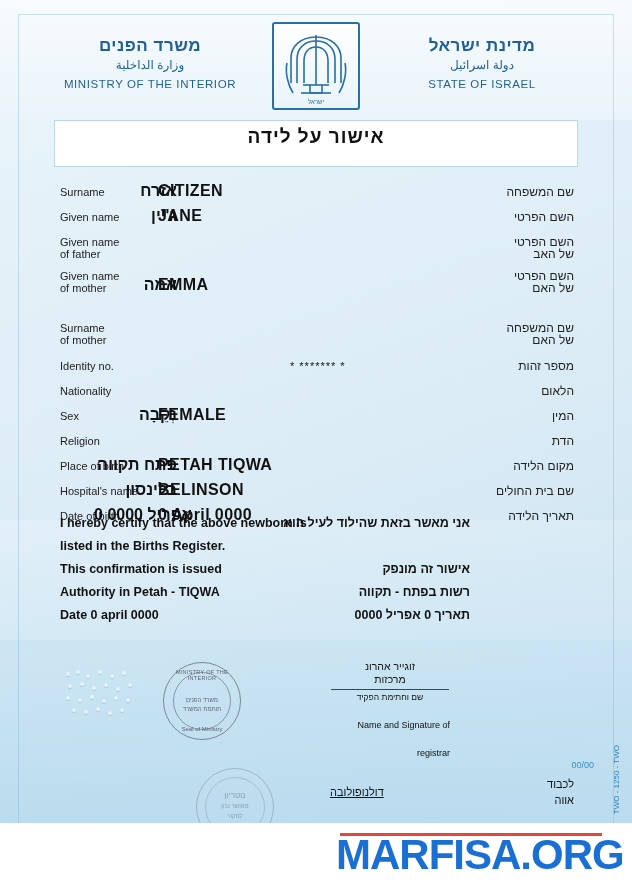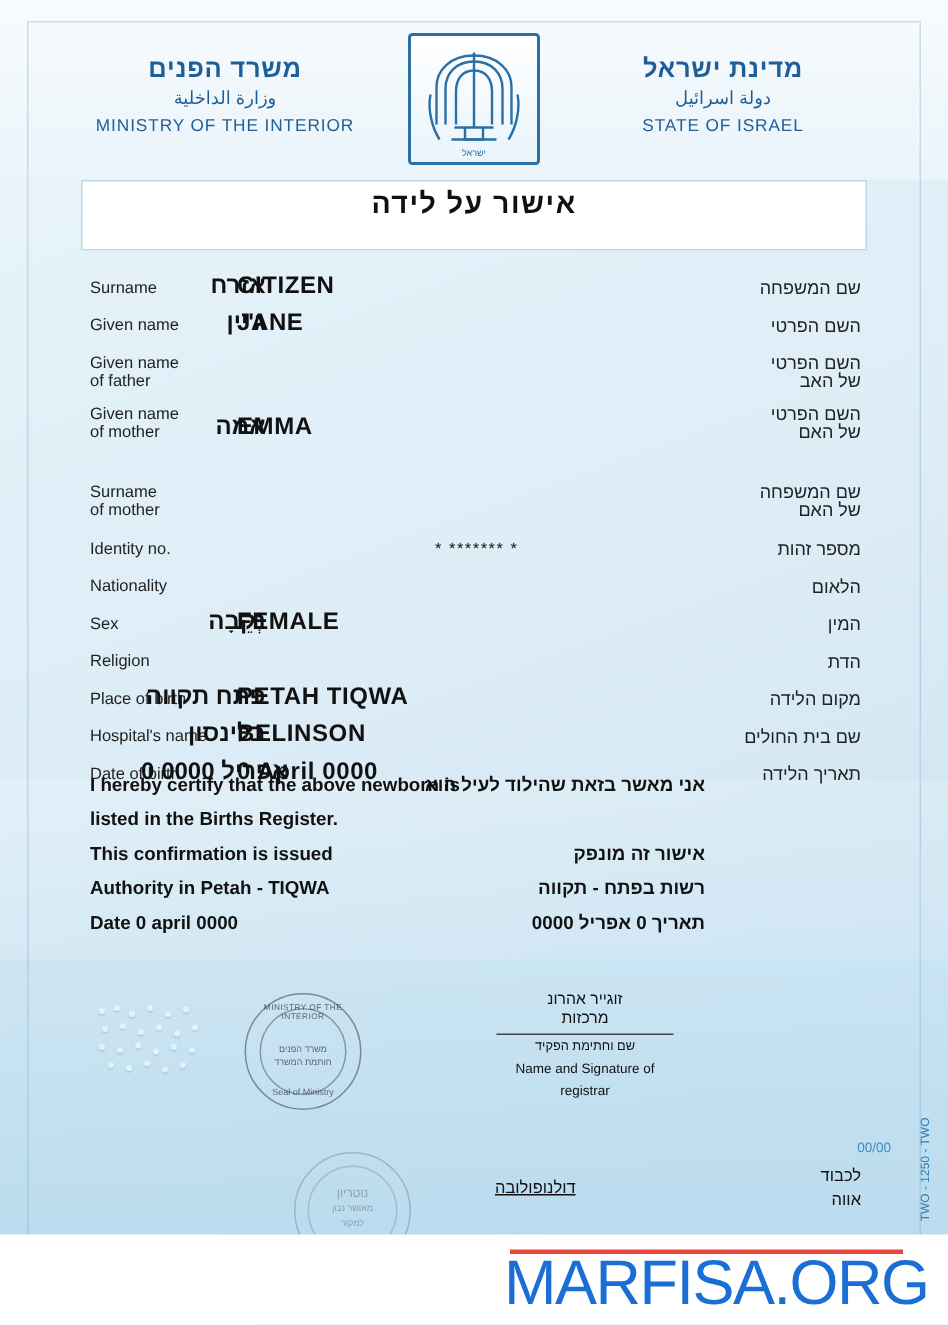--- a/index.html
+++ b/index.html
@@ -215,21 +215,22 @@
   .sig-he {
     font-size: 8.5px;
     color: #111;
     direction: rtl;
     line-height: 11px;
   }
   .sig-en {
     font-size: 9px;
     color: #111;
     line-height: 11px;
-    margin-top: 4px;
+    margin-top: 17px;
+    text-align: right;
   }
 
   
   .seal {
     position: absolute;
     border-radius: 50%;
     border: 1px solid rgba(60,60,70,0.55);
     color: rgba(55,55,70,0.75);
     font-size: 6px;
     text-align: center;
@@ -338,21 +339,21 @@
   .wm-rule {
     position: absolute;
     left: 340px; top: 10px;
     width: 262px; height: 3px;
     background: #e8453c;
   }
   .wm-text {
     position: absolute;
     left: 336px; top: 8px;
     font-size: 42px;
-    font-weight: normal;
+    font-weight: bold;
     letter-spacing: -1px;
     color: #1a6fd4;
     font-family: "Liberation Sans", sans-serif;
   }
   .wm-text .org { color: #1a6fd4; }
 </style>
 </head>
 <body>
 
 <div id="page">

